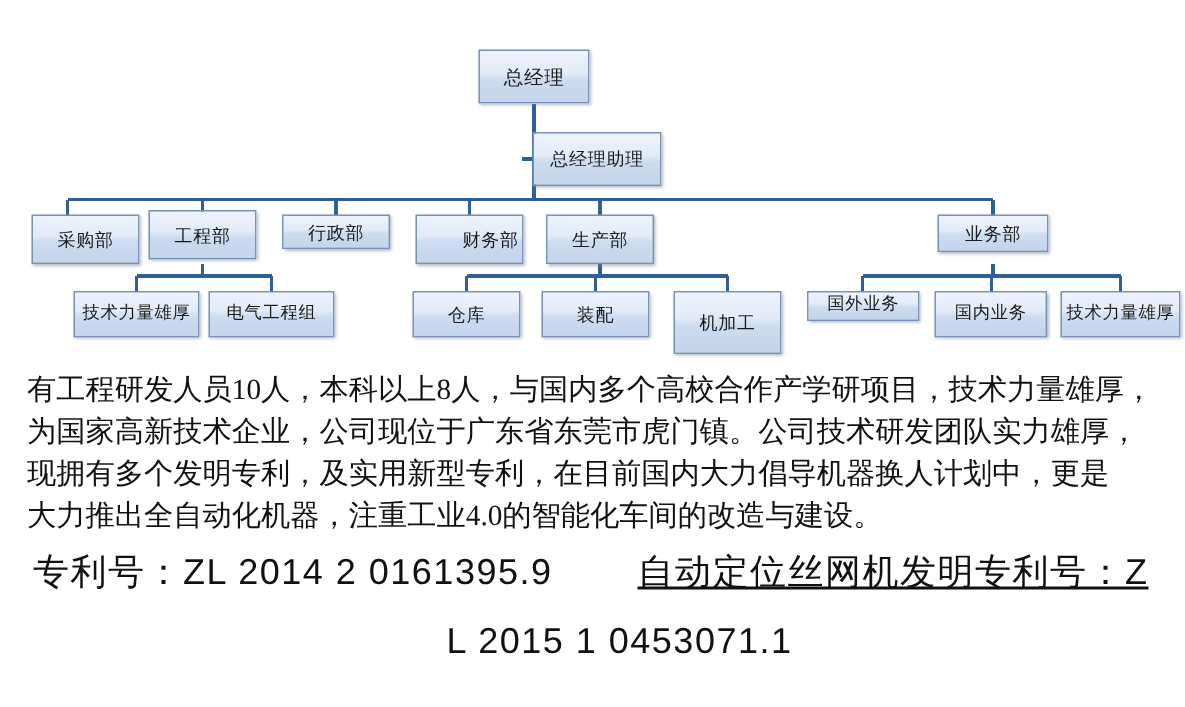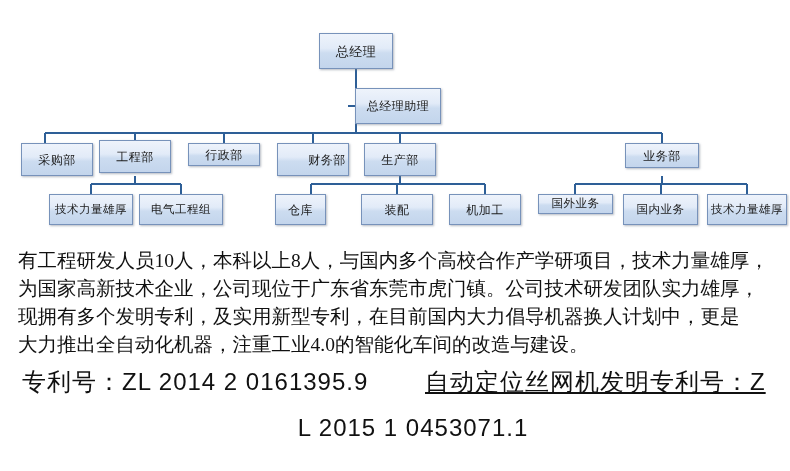--- a/index.html
+++ b/index.html
@@ -187,29 +187,29 @@
     </div>
 
     <div class="node" style="left:49px;  top:194px; width:84px; height:31px; font-size:11.5px;">
       <span>技术力量雄厚</span>
     </div>
 
     <div class="node" style="left:139px; top:194px; width:84px; height:31px; font-size:11.5px;">
       <span>电气工程组</span>
     </div>
 
-    <div class="node" style="left:275px; top:194px; width:51px; height:31px;">
+    <div class="node" style="left:275px; top:194px; width:72px; height:31px;">
       <span>仓库</span>
     </div>
 
     <div class="node" style="left:361px; top:194px; width:72px; height:31px;">
       <span>装配</span>
     </div>
 
-    <div class="node" style="left:449px; top:194px; width:72px; height:31px;">
+    <div class="node" style="left:449px; top:194px; width:72px; height:42px;">
       <span>机加工</span>
     </div>
 
     <div class="node" style="left:538px; top:194px; width:75px; height:20px; font-size:11.5px;">
       <span>国外业务</span>
     </div>
 
     <div class="node" style="left:623px; top:194px; width:75px; height:31px; font-size:11.5px;">
       <span>国内业务</span>
     </div>

